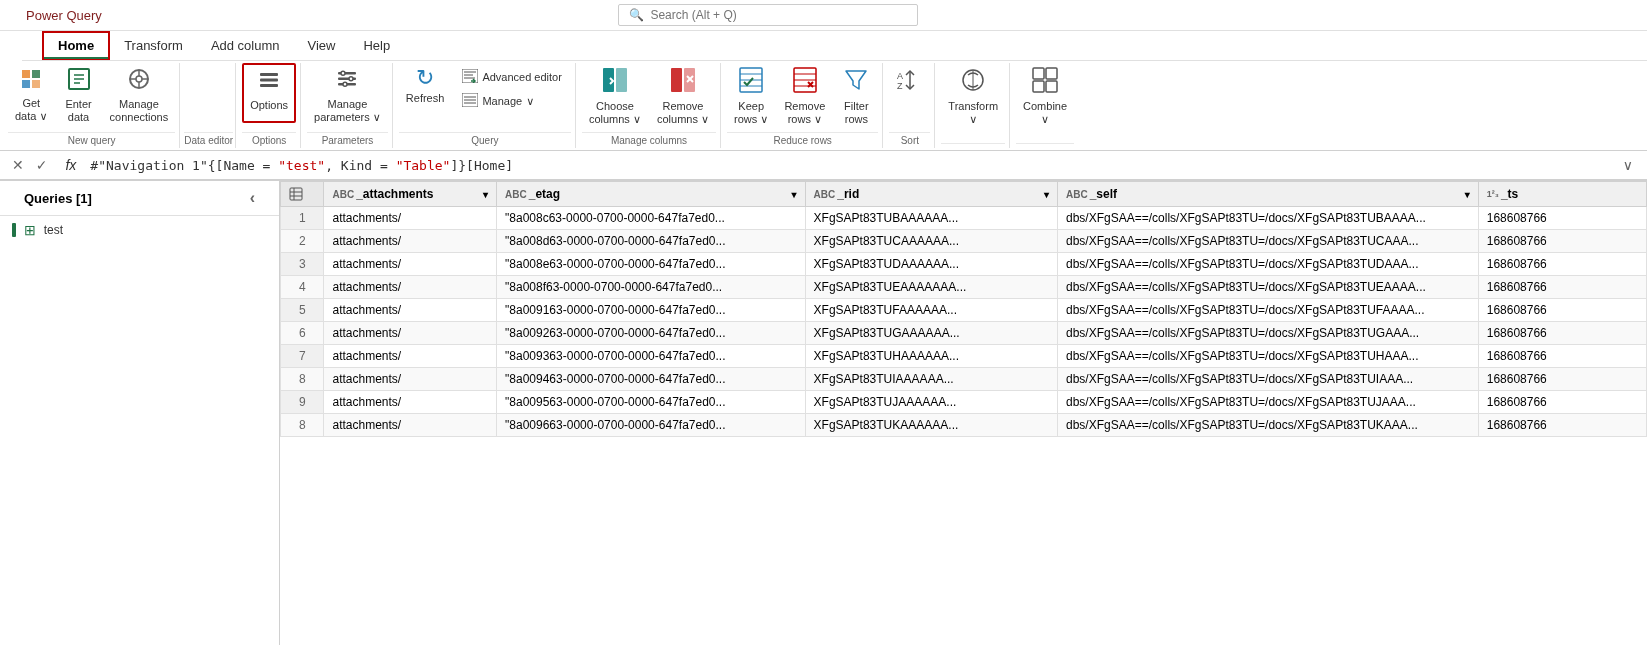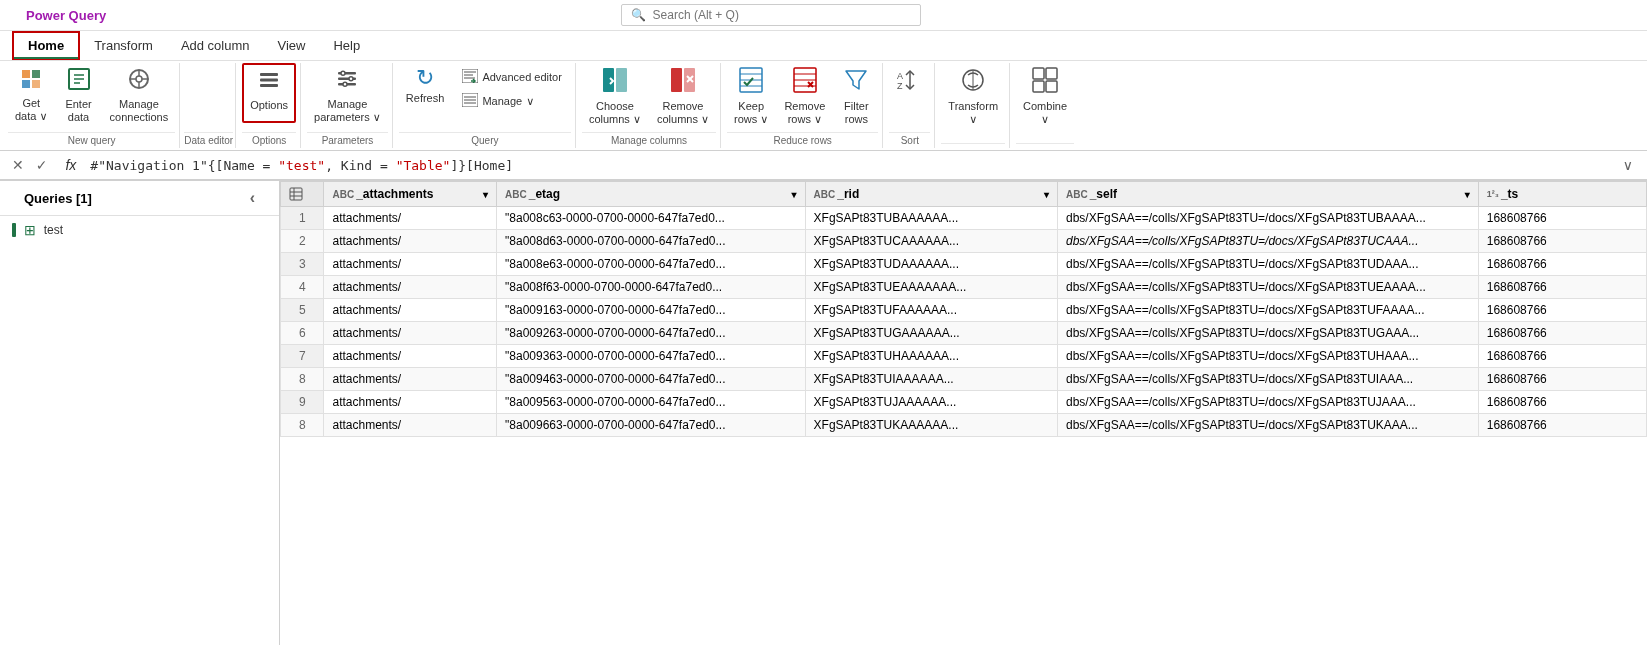--- a/index.html
+++ b/index.html
@@ -7,37 +7,38 @@
 
     
     .title-bar {
       background: #fff;
       padding: 4px 12px;
       display: flex;
       align-items: center;
       justify-content: space-between;
       border-bottom: 1px solid #e0e0e0;
     }
-    .title-bar-left { font-size: 13px; font-weight: 700; color: #a21caf; padding-left: 14px; }
+    .title-bar-left { font-size: 13px; font-weight: 400; color: #7f1d1d; padding-left: 14px; }
     .search-box {
       display: flex; align-items: center; gap: 6px;
       border: 1px solid #ccc; border-radius: 2px;
       padding: 3px 10px; background: #fff; min-width: 300px;
     }
     .search-box input { border: none; outline: none; font-size: 12px; color: #666; width: 250px; }
 
     
     .ribbon {
       background: #fff;
       border-bottom: 1px solid #d0d0d0;
     }
     .ribbon-tabs {
       display: flex;
-      padding: 0 12px;
+      padding: 0 20px;
       border-bottom: 1px solid #e0e0e0;
+      margin-left: 22px;
     }
     .ribbon-tab {
       padding: 6px 14px;
       font-size: 13px;
       color: #333;
       cursor: pointer;
       border: none;
       background: none;
       position: relative;
     }
@@ -586,21 +587,21 @@
     <td style="max-width:220px; overflow:hidden; text-overflow:ellipsis;">"8a008c63-0000-0700-0000-647fa7ed0...</td>
     <td style="max-width:180px; overflow:hidden; text-overflow:ellipsis;">XFgSAPt83TUBAAAAAA...</td>
     <td style="max-width:300px; overflow:hidden; text-overflow:ellipsis;">dbs/XFgSAA==/colls/XFgSAPt83TU=/docs/XFgSAPt83TUBAAAA...</td>
     <td>168608766</td>
   </tr>
           <tr>
     <td class="row-num">2</td>
     <td>attachments/</td>
     <td style="max-width:220px; overflow:hidden; text-overflow:ellipsis;">"8a008d63-0000-0700-0000-647fa7ed0...</td>
     <td style="max-width:180px; overflow:hidden; text-overflow:ellipsis;">XFgSAPt83TUCAAAAAA...</td>
-    <td style="max-width:300px; overflow:hidden; text-overflow:ellipsis;font-style:italic;">dbs/XFgSAA==/colls/XFgSAPt83TU=/docs/XFgSAPt83TUCAAA...</td>
+    <td style="max-width:300px; overflow:hidden; text-overflow:ellipsis;">dbs/XFgSAA==/colls/XFgSAPt83TU=/docs/XFgSAPt83TUCAAA...</td>
     <td>168608766</td>
   </tr>
           <tr>
     <td class="row-num">3</td>
     <td>attachments/</td>
     <td style="max-width:220px; overflow:hidden; text-overflow:ellipsis;">"8a008e63-0000-0700-0000-647fa7ed0...</td>
     <td style="max-width:180px; overflow:hidden; text-overflow:ellipsis;">XFgSAPt83TUDAAAAAA...</td>
     <td style="max-width:300px; overflow:hidden; text-overflow:ellipsis;">dbs/XFgSAA==/colls/XFgSAPt83TU=/docs/XFgSAPt83TUDAAA...</td>
     <td>168608766</td>
   </tr>

